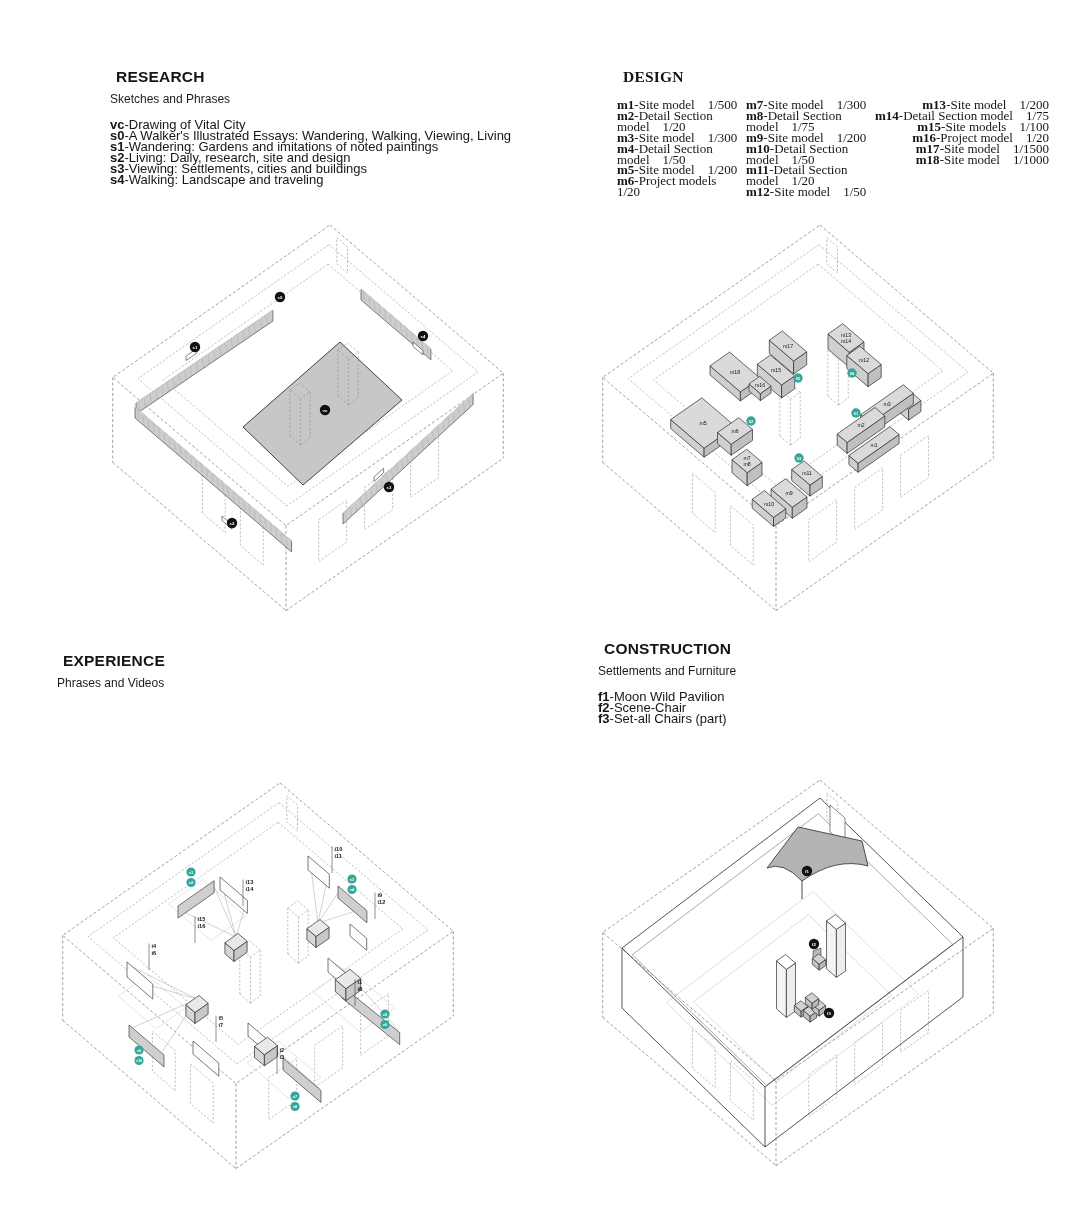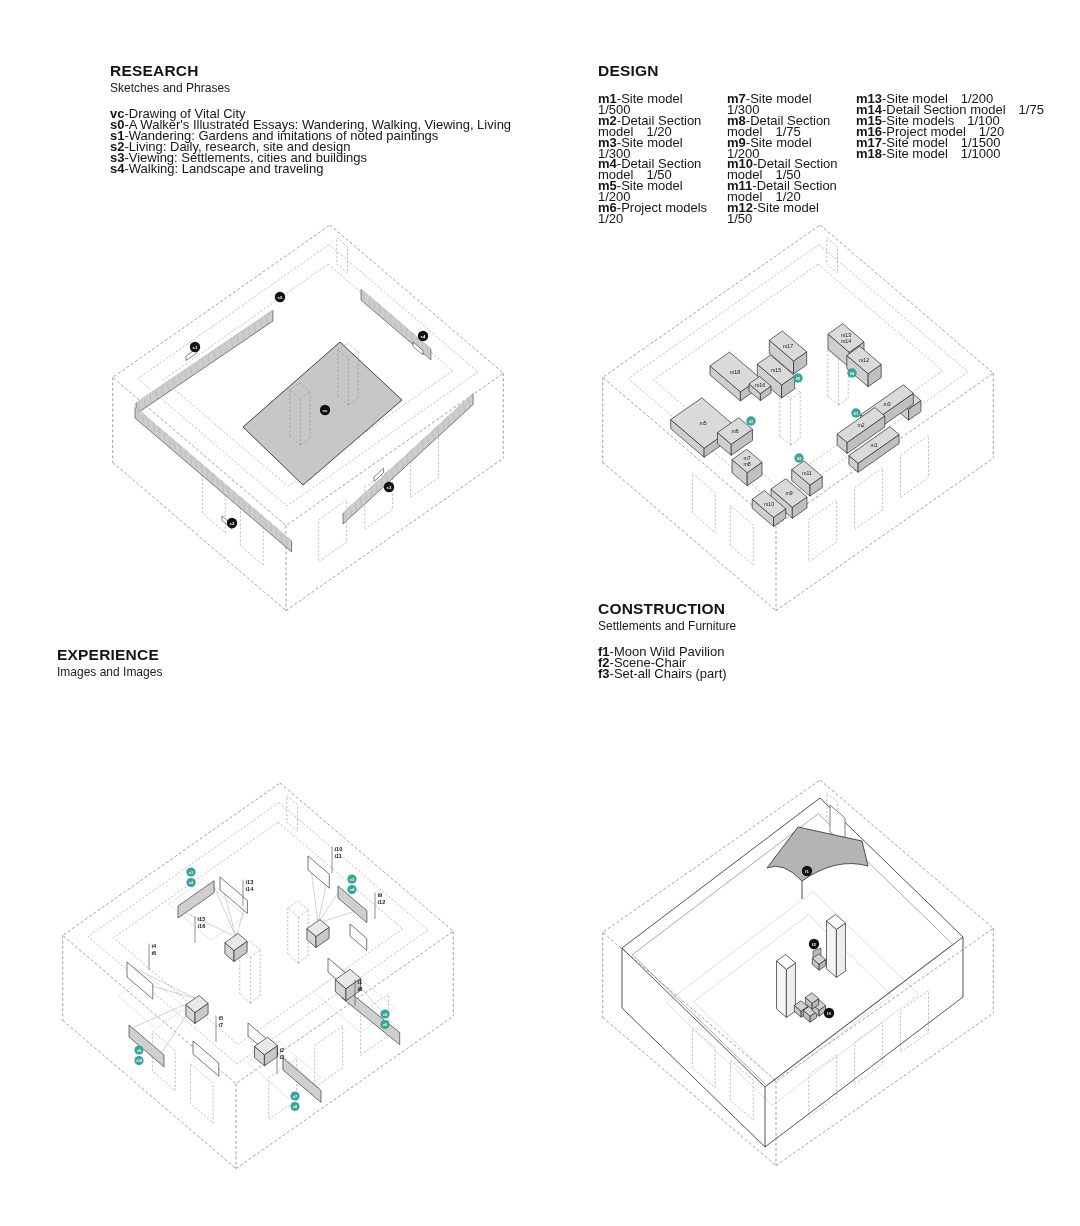--- a/index.html
+++ b/index.html
@@ -1,25 +1,25 @@
 <!DOCTYPE html>
 <html><head>
 <meta charset="utf-8">
 <style>
   html,body{margin:0;padding:0;}
   body{width:1080px;height:1226px;position:relative;background:#ffffff;
        font-family:"Liberation Sans",sans-serif;color:#191919;overflow:hidden;}
   .quad-header{position:absolute;}
-  .quad-header h1{margin:0;font-size:15.5px;font-weight:bold;letter-spacing:.2px;color:#141414;}
+  .quad-header h1{margin:6px;font-size:15.5px;font-weight:bold;letter-spacing:.2px;color:#141414;}
   .quad-header h2{margin:1px 0 0 0;font-size:12px;font-weight:normal;color:#1c1c1c;}
   .legend{margin-top:14px;font-size:13px;line-height:10.9px;color:#161616;}
   .legend b{font-weight:bold;}
   .legend-cols{display:flex;}
   .legend-col{width:129px;}
-  .legend-col:last-child{width:auto;}
+  .legend-col:last-child{width:auto;text-align:right;}
   svg#diagram{position:absolute;left:0;top:0;}
 </style>
 </head>
 <body>
 
 <svg id="diagram" width="1080" height="1226" viewBox="0 0 1080 1226">
     <g>
       <polygon points="330.0,225.0 503.3,373.2 286.0,525.6 112.7,377.4" fill="none" stroke="#777777" stroke-width="0.7" stroke-dasharray="3 2.2"></polygon>
       <line x1="112.7" y1="377.4" x2="112.7" y2="462.4" fill="none" stroke="#777777" stroke-width="0.7" stroke-dasharray="3 2.2"></line>
       <line x1="286.0" y1="525.6" x2="286.0" y2="610.6" fill="none" stroke="#777777" stroke-width="0.7" stroke-dasharray="3 2.2"></line>
@@ -449,21 +449,21 @@
   <div class="legend" id="research-legend">
       <div><b>vc</b>-Drawing of Vital City</div>
       <div><b>s0</b>-A Walker's Illustrated Essays: Wandering, Walking, Viewing, Living</div>
       <div><b>s1</b>-Wandering: Gardens and imitations of noted paintings</div>
       <div><b>s2</b>-Living: Daily, research, site and design</div>
       <div><b>s3</b>-Viewing: Settlements, cities and buildings</div>
       <div><b>s4</b>-Walking: Landscape and traveling</div>
     </div>
 </div>
 
-<div class="quad-header" style="left:598px;top:62px;">
+<div class="quad-header" style="left:617px;top:62px;font-family:Liberation Serif, serif;">
   <h1>DESIGN</h1>
   <div class="legend legend-cols" id="design-legend">
       <div class="legend-col">
         <div><b>m1</b>-Site model  1/500</div>
         <div><b>m2</b>-Detail Section model  1/20</div>
         <div><b>m3</b>-Site model  1/300</div>
         <div><b>m4</b>-Detail Section model  1/50</div>
         <div><b>m5</b>-Site model  1/200</div>
         <div><b>m6</b>-Project models  1/20</div>
       </div>
@@ -481,24 +481,24 @@
         <div><b>m15</b>-Site models  1/100</div>
         <div><b>m16</b>-Project model  1/20</div>
         <div><b>m17</b>-Site model  1/1500</div>
         <div><b>m18</b>-Site model  1/1000</div>
       </div>
     </div>
 </div>
 
 <div class="quad-header" style="left:57px;top:646px;">
   <h1>EXPERIENCE</h1>
-  <h2>Images and Images</h2>
+  <h2>Phrases and Videos</h2>
 </div>
 
-<div class="quad-header" style="left:598px;top:600px;">
+<div class="quad-header" style="left:598px;top:634px;">
   <h1>CONSTRUCTION</h1>
   <h2>Settlements and Furniture</h2>
   <div class="legend" id="construction-legend">
       <div><b>f1</b>-Moon Wild Pavilion</div>
       <div><b>f2</b>-Scene-Chair</div>
       <div><b>f3</b>-Set-all Chairs (part)</div>
     </div>
 </div>
 
 </body></html>

